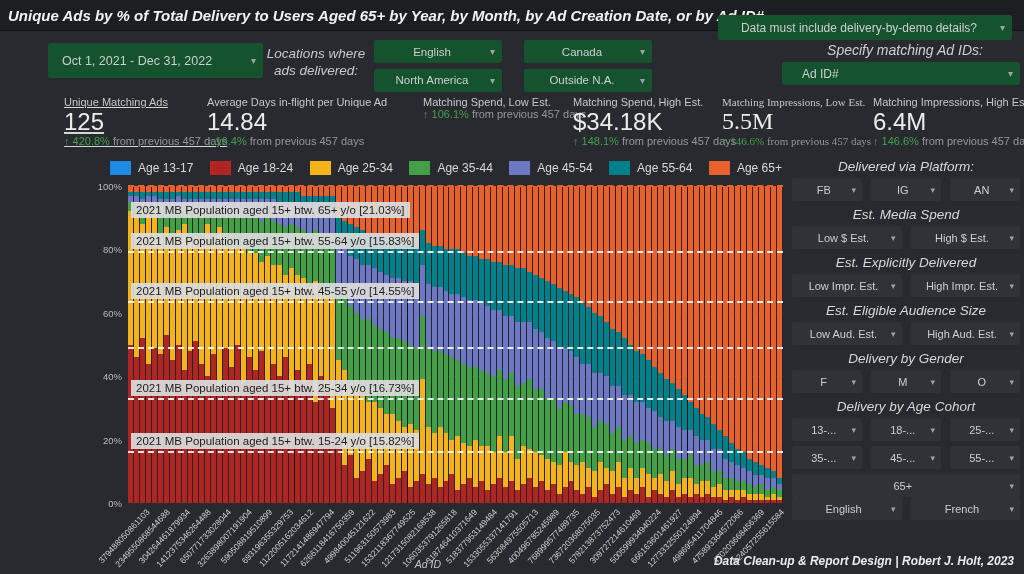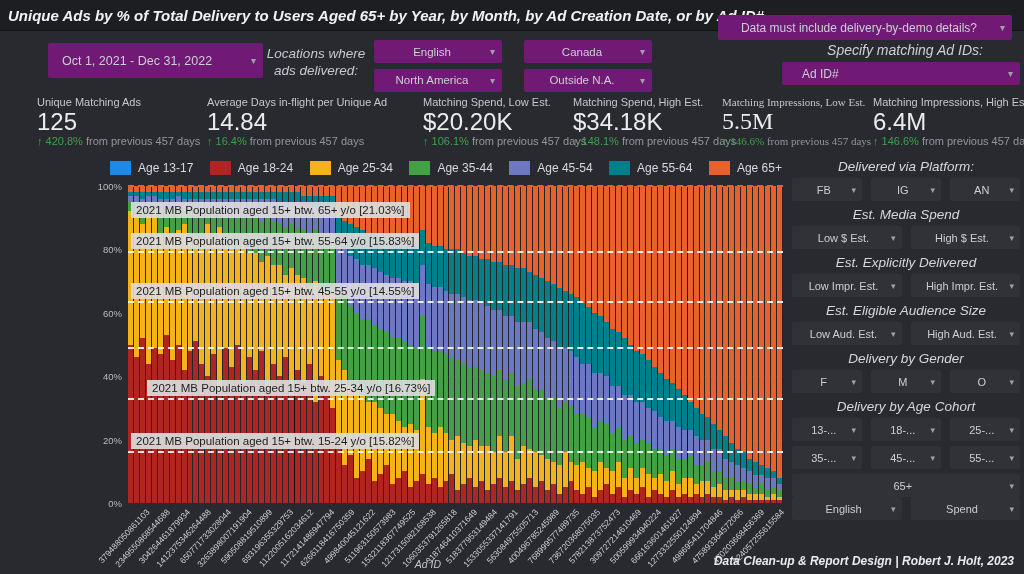--- a/index.html
+++ b/index.html
@@ -1,39 +1,39 @@
 <!DOCTYPE html>
 <html><head>
 <meta charset="utf-8">
 <style>
   html,body{margin:0;padding:0;}
   body{width:1024px;height:574px;background:#282a2f;font-family:"Liberation Sans",sans-serif;position:relative;overflow:hidden;color:#d5d6d9;}
   
   .titlebar{position:absolute;left:0;top:0;width:1024px;height:30px;background:#1c1e22;border-bottom:1px solid #111215;display:flex;align-items:center;}
   .titlebar span{font-size:15px;font-weight:bold;font-style:italic;color:#f1f2f3;padding-left:8px;white-space:nowrap;}
   
-  .dd{position:absolute;background:#701a75;border-radius:2px;display:flex;align-items:center;color:#ccced2;font-size:12px;cursor:pointer;}
+  .dd{position:absolute;background:#14532d;border-radius:2px;display:flex;align-items:center;color:#ccced2;font-size:12px;cursor:pointer;}
   .dd .lbl{flex:1;text-align:center;white-space:nowrap;overflow:hidden;padding:0 4px;}
   .dd .caret{color:#9fa1a5;font-size:10px;padding-right:7px;}
   .demo-dd{right:12px;top:15px;width:294px;height:25px;}
   .datebox{left:48px;top:43px;width:215px;height:35px;font-size:12.5px;}
   .datebox .lbl{text-align:left;padding-left:14px;}
   .adid-dd{left:782px;top:62px;width:238px;height:23px;font-size:12px;}
   .adid-dd .lbl{text-align:left;padding-left:20px;}
   .loc-label{position:absolute;left:260px;top:45px;width:112px;text-align:center;font-style:italic;font-size:13.5px;color:#c8c9cc;line-height:17px;}
   .specify-label{position:absolute;left:800px;top:42px;width:210px;text-align:center;font-style:italic;font-size:14px;color:#cfd0d3;}
   .loc-grid{position:absolute;left:374px;top:40px;width:278px;height:52px;display:grid;grid-template-columns:128px 128px;grid-column-gap:22px;grid-row-gap:5px;}
   .loc-grid .dd{position:relative;height:23px;font-size:11.5px;}
   
   .kpi{position:absolute;top:96px;width:160px;}
   .kpi .klabel{font-size:11px;color:#c6c7ca;white-space:nowrap;}
   .kpi .kvalue{font-size:24px;color:#ebecee;line-height:27px;}
   .kpi .kdelta{font-size:11px;color:#95969a;white-space:nowrap;}
   .kpi .kdelta .pct{color:#3fa14b;}
-  .kpi:nth-child(1){left:37px;} .kpi:nth-child(2){left:207px;} .kpi:nth-child(3){left:423px;}
+  .kpi:nth-child(1){left:64px;text-decoration:underline;} .kpi:nth-child(2){left:207px;} .kpi:nth-child(3){left:423px;}
   .kpi:nth-child(4){left:573px;} .kpi:nth-child(5){left:722px;font-family:Liberation Serif, serif;} .kpi:nth-child(6){left:873px;}
   
   .legend{position:absolute;left:110px;top:161px;width:672px;display:flex;justify-content:space-between;align-items:center;}
   .legend .litem{display:flex;align-items:center;cursor:pointer;}
   .legend .swatch{width:21px;height:14px;margin-right:7px;display:inline-block;}
   .legend .ltext{font-size:12px;color:#d8d9db;white-space:nowrap;}
   
   .ylab{position:absolute;left:88px;width:34px;text-align:right;font-size:9.5px;color:#b9babd;}
   .plot{position:absolute;left:128px;top:186px;width:655px;height:317px;background:#232529;
         background-image:
@@ -109,21 +109,20 @@
       <div class="kvalue">125</div>
       <div class="kdelta"><span class="pct">↑ 420.8% </span><span>from previous 457 days</span></div>
     </div>
     <div class="kpi">
       <div class="klabel">Average Days in-flight per Unique Ad</div>
       <div class="kvalue">14.84</div>
       <div class="kdelta"><span class="pct">↑ 16.4% </span><span>from previous 457 days</span></div>
     </div>
     <div class="kpi">
       <div class="klabel">Matching Spend, Low Est.</div>
-      <div class="kvalue">$20.20K</div>
       <div class="kdelta"><span class="pct">↑ 106.1% </span><span>from previous 457 days</span></div>
     </div>
     <div class="kpi">
       <div class="klabel">Matching Spend, High Est.</div>
       <div class="kvalue">$34.18K</div>
       <div class="kdelta"><span class="pct">↑ 148.1% </span><span>from previous 457 days</span></div>
     </div>
     <div class="kpi">
       <div class="klabel">Matching Impressions, Low Est.</div>
       <div class="kvalue">5.5M</div>
@@ -1058,21 +1057,21 @@
         <div class="seg" style="height: 92%; background: rgb(232, 96, 44);"></div>
       </div>
     </div>
   <div class="topline"></div>
 <div class="reflabel" style="top: 16px;">2021 MB Population aged 15+ btw. 65+ y/o [21.03%]</div>
     <div class="reflabel" style="bottom: calc(78.97% + 4px);">2021 MB Population aged 15+ btw. 55-64 y/o [15.83%]</div>
     <div class="refline" style="bottom: 78.97%;"></div>
     <div class="reflabel" style="bottom: calc(63.14% + 4px);">2021 MB Population aged 15+ btw. 45-55 y/o [14.55%]</div>
     <div class="refline" style="bottom: 63.14%;"></div>
     <div class="refline" style="bottom: 48.59%;"></div>
-    <div class="reflabel" style="bottom: calc(32.55% + 4px); margin-left: 16px;">2021 MB Population aged 15+ btw. 25-34 y/o [16.73%]</div>
+    <div class="reflabel" style="bottom: calc(32.55% + 4px);">2021 MB Population aged 15+ btw. 25-34 y/o [16.73%]</div>
     <div class="refline" style="bottom: 32.55%;"></div>
     <div class="reflabel" style="bottom: calc(15.82% + 4px);">2021 MB Population aged 15+ btw. 15-24 y/o [15.82%]</div>
     <div class="refline" style="bottom: 15.82%;"></div>
   </div>
 
 <div id="xlabels">
     <div class="xanchor" style="left: 144.375px;">
       <span>379488050861103</span>
     </div>
     <div class="xanchor" style="left: 164.844px;">
@@ -1265,19 +1264,19 @@
         <span class="lbl">65+</span>
         <span class="caret">▾</span>
       </div>
     </div>
     <div class="sb-row">
       <div class="sb-btn b2">
         <span class="lbl">English</span>
         <span class="caret">▾</span>
       </div>
       <div class="sb-btn b2">
-        <span class="lbl">Spend</span>
+        <span class="lbl">French</span>
         <span class="caret">▾</span>
       </div>
     </div>
   </div>
 
 <div class="footer">Data Clean-up &amp; Report Design | Robert J. Holt, 2023</div>
 
 </body></html>

